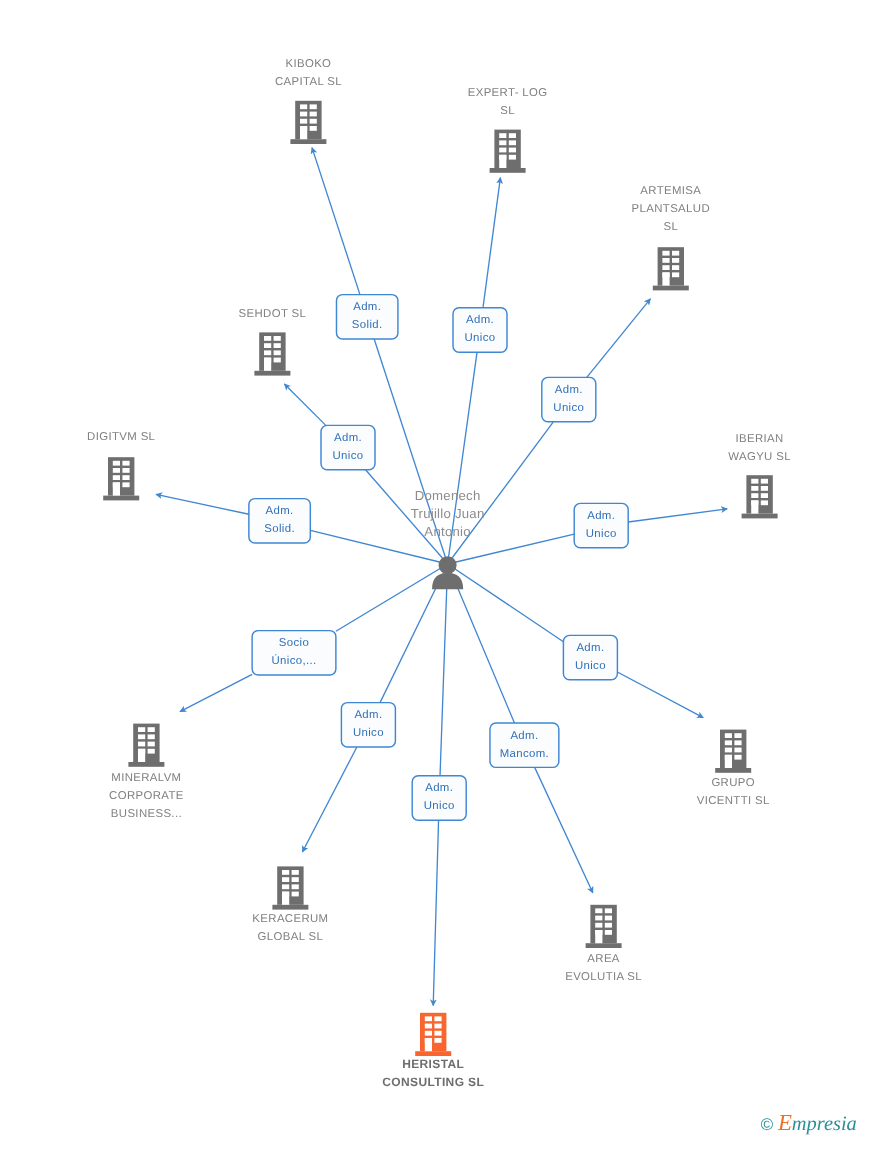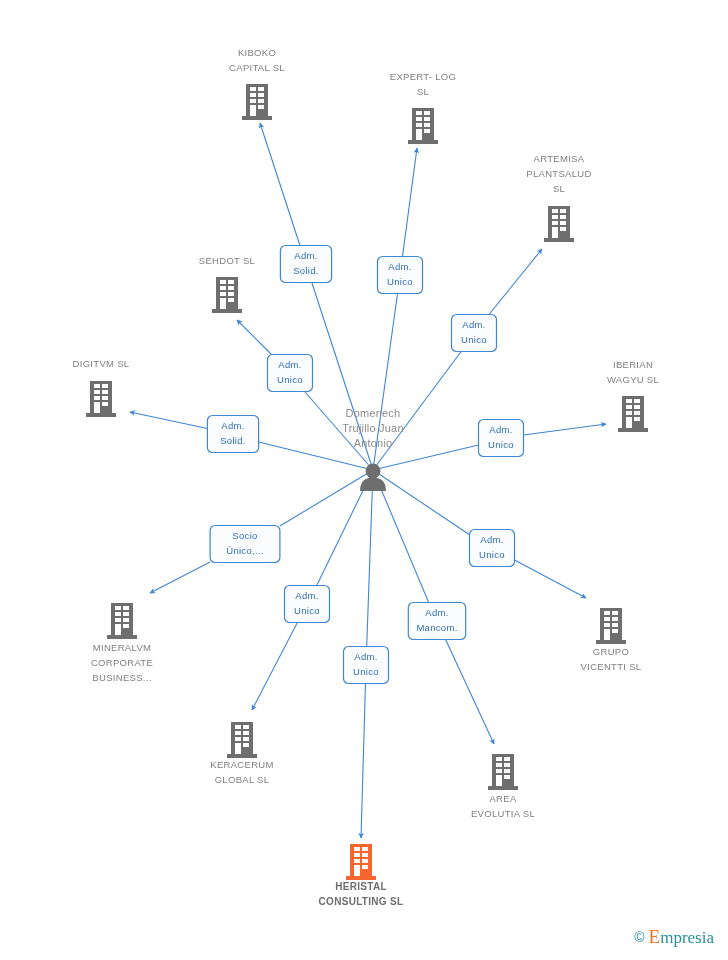--- a/index.html
+++ b/index.html
@@ -73,20 +73,21 @@
     gap: 4px;
     user-select: none;
   }
   .watermark .copy-mark {
     color: #2a8f99;
     font-size: 14px;
     line-height: 1;
   }
   .watermark .brand-text {
     font-family: "Liberation Serif", serif;
+    font-style: italic;
     font-size: 17px;
     color: #2a8f99;
     line-height: 1;
   }
   .watermark .brand-text .brand-initial {
     color: #f4701f;
     font-size: 19px;
   }
 </style>
 </head>

